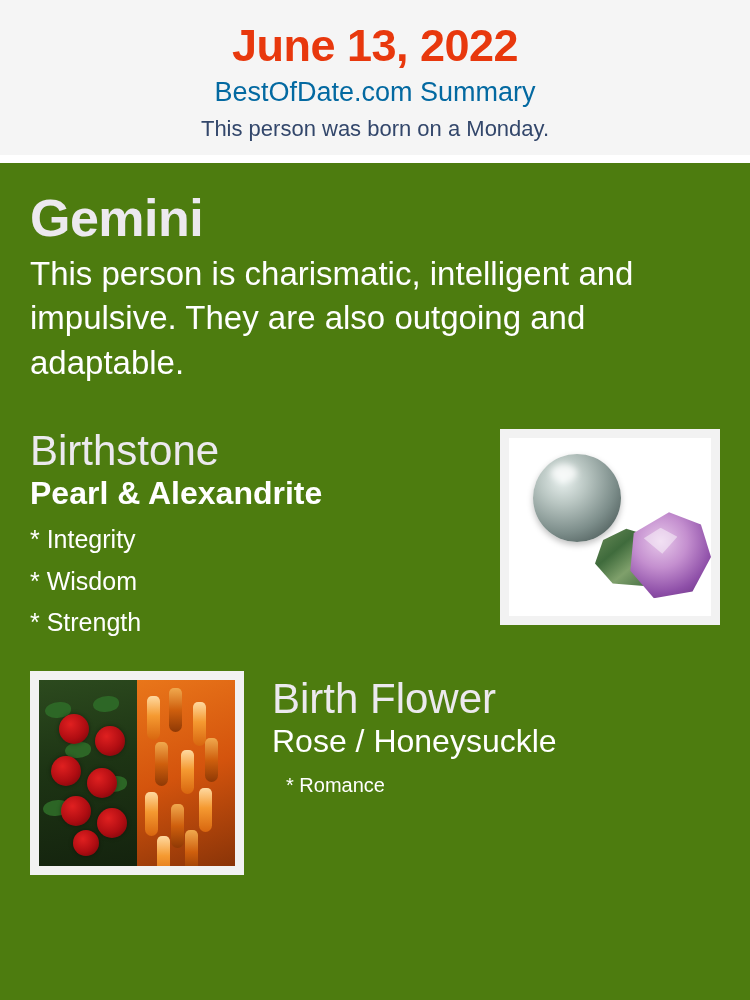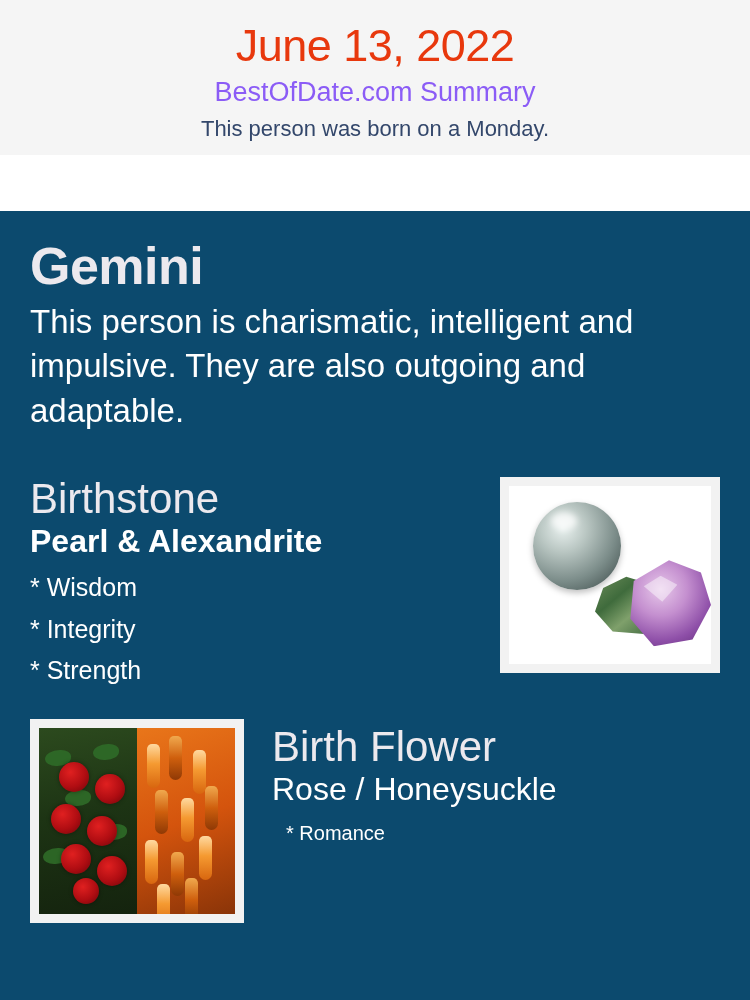--- a/index.html
+++ b/index.html
@@ -21,52 +21,51 @@
 
   
   .header {
     background: #f5f5f5;
     padding: 22px 20px 14px 20px;
     text-align: center;
     flex: 0 0 auto;
   }
   .header-date {
     font-size: 45px;
-    font-weight: normal;
+    font-weight: bold;
     color: #e8380d;
     line-height: 1.05;
     letter-spacing: -0.5px;
   }
   .header-subtitle {
     font-size: 27px;
-    color: #8b5cf6;
+    color: #0369a1;
     margin-top: 9px;
     line-height: 1.1;
   }
   .header-note {
     font-size: 22px;
     color: #33476b;
     margin-top: 9px;
     line-height: 1.1;
   }
 
   .divider {
     height: 8px;
     background: #ffffff;
     flex: 0 0 auto;
   }
 
   
   .body {
-    background: #0c4a6e;
+    background: #4d7c0f;
     flex: 1 1 auto;
     padding: 28px 30px 20px 30px;
     color: #ffffff;
     position: relative;
-    margin-top: 48px;
   }
 
   .zodiac-name {
     font-size: 52px;
     font-weight: bold;
     color: #ece9ee;
     line-height: 1.05;
     letter-spacing: -0.5px;
   }
   .zodiac-desc {
@@ -245,22 +244,22 @@
 
   <div class="body">
 
     <div class="zodiac-name">Gemini</div>
     <div class="zodiac-desc">This person is charismatic, intelligent and impulsive. They are also outgoing and adaptable.</div>
 
     <div class="birthstone-section">
       <div class="birthstone-text">
         <div class="section-title">Birthstone</div>
         <div class="section-sub">Pearl &amp; Alexandrite</div>
+        <div class="bullet">* Integrity</div>
         <div class="bullet">* Wisdom</div>
-        <div class="bullet">* Integrity</div>
         <div class="bullet">* Strength</div>
       </div>
       <div class="photo-frame">
         <div class="photo-stone">
           <div class="pearl"></div>
           <div class="rough-gem"></div>
           <div class="cut-gem"></div>
         </div>
       </div>
     </div>

